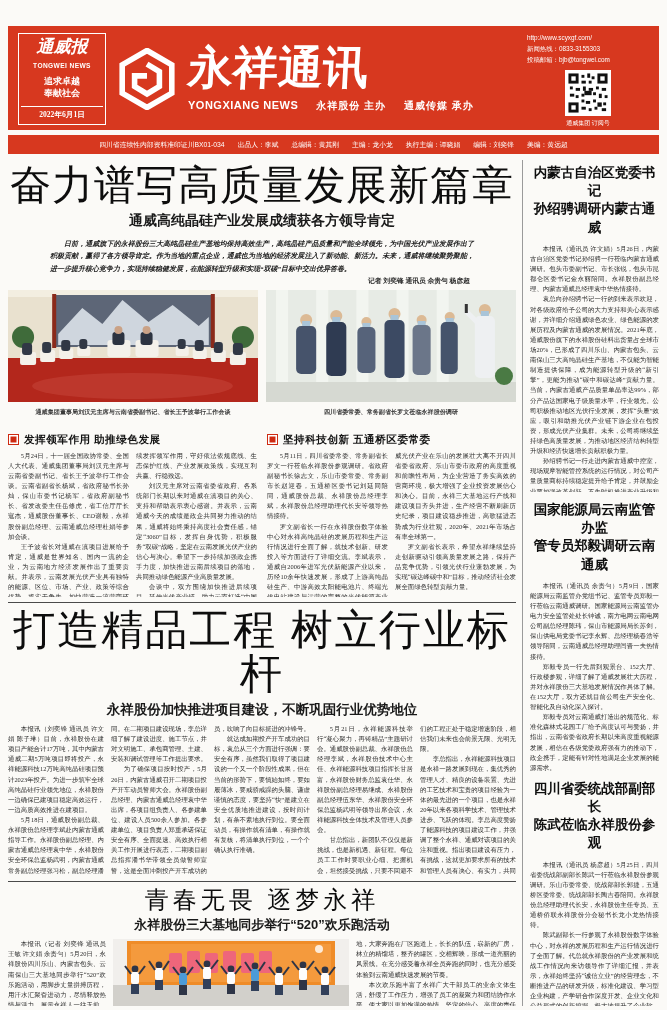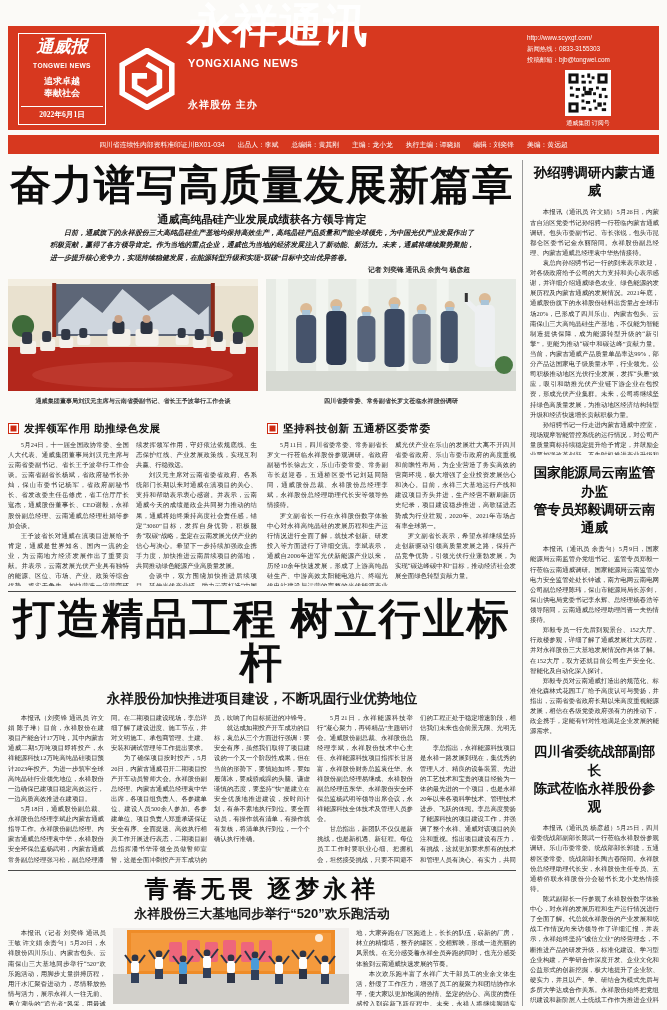--- a/index.html
+++ b/index.html
@@ -12,44 +12,44 @@
         flex-direction:column;justify-content:space-between;box-sizing:border-box;}
   .mast .script{font-size:17px;font-weight:bold;font-style:italic;line-height:1;}
   .mast .en{font-size:6.6px;font-weight:bold;letter-spacing:.4px;font-family:"Liberation Sans",sans-serif;}
   .mast .slog{font-size:9px;font-weight:bold;line-height:1.35;}
   .mast .date{border-top:1px solid #fff;padding-top:3px;font-size:7.6px;font-weight:bold;}
   .logoz{display:flex;align-items:center;margin:0 10px;}
   .titlez{flex:1;display:flex;flex-direction:column;justify-content:center;min-width:0;}
   .bigtitle{font-size:45px;font-weight:900;line-height:1.02;font-family:"Liberation Sans","DejaVu Sans",sans-serif;
             transform:skewX(-3deg);white-space:nowrap;}
   .subline{font-size:10px;font-weight:bold;letter-spacing:1px;margin-top:9px;
-           font-family:"Liberation Sans",sans-serif;display:flex;gap:29px;align-items:baseline;flex-direction:column;}
+           font-family:"Liberation Sans",sans-serif;display:flex;gap:18px;align-items:baseline;}
   .subline .en{font-size:11px;letter-spacing:.5px;}
   .contact{width:122px;flex:none;display:flex;flex-direction:column;font-size:6.4px;line-height:1.7;
            font-family:"Liberation Sans",sans-serif;}
   .qrwrap{align-self:center;text-align:center;margin-top:4px;}
   .qr{width:42px;height:42px;background:#fff;padding:2px;display:block;margin:0 auto;}
   .qrcap{font-size:6px;margin-top:2px;}
   .credits{position:absolute;left:8px;right:8px;top:135px;height:19px;background:#d7381f;color:#fff;
            display:flex;align-items:center;justify-content:center;gap:13px;font-size:6.8px;
            font-family:"Liberation Sans",sans-serif;white-space:nowrap;}
   
   .main{position:absolute;left:8px;right:8px;top:160px;bottom:4px;display:flex;}
   .colmain{width:508px;flex:none;overflow:hidden;}
   .sidebar{flex:1;border-left:1px solid #9a9a9a;margin-left:6px;padding-left:7px;overflow:hidden;}
-  .h1{font-family:"Liberation Sans","DejaVu Sans",sans-serif;font-weight:700;text-align:center;color:#0d0d0d;line-height:1.05;}
+  .h1{font-family:"Liberation Sans","DejaVu Sans",sans-serif;font-weight:400;text-align:center;color:#0d0d0d;line-height:1.05;}
   .sub{font-family:"Liberation Sans",sans-serif;font-weight:700;text-align:center;color:#1a1a1a;}
   .smallt{font-size:6.4px;line-height:1.58;text-align:justify;}
   .smallt p{margin:0;text-indent:2em;}
   .smallt p.noind{text-indent:0;}
   .cap{font-size:6.1px;text-align:center;font-family:"Liberation Sans",sans-serif;font-weight:700;color:#3a3a3a;margin-top:2px;}
   .rule{border-top:1.5px solid #4a4a4a;margin:5px 0;}
   
   .a-h1{font-size:41px;margin-top:4px;letter-spacing:1px;}
-  .a-sub{font-size:11px;margin:5px 0 0;}
+  .a-sub{font-size:14px;margin:5px 0 8px;}
   .intro{font-size:7px;line-height:1.75;font-weight:700;font-style:italic;text-align:justify;
          padding:0 42px;text-indent:2em;color:#222;font-family:Liberation Serif, serif;}
   .byline{font-size:6.8px;font-weight:700;text-align:right;padding-right:46px;margin:1px 0 4px;}
   .photos{display:flex;gap:8px;margin:3px 0 2px;}
   .fig{flex:1;min-width:0;}
   .subrow{display:flex;gap:10px;margin-top:12px;}
   .subart{width:50%;box-sizing:border-box;}
   .subhead{display:flex;align-items:center;gap:5px;font-family:"Liberation Sans",sans-serif;font-weight:800;
            font-size:10.6px;color:#141414;margin:4px 0 4px;letter-spacing:.5px;}
   .sq{width:9px;height:9px;flex:none;background:#ce2a12;box-shadow:inset 0 0 0 1.5px #fff;border:1px solid #ce2a12;}
@@ -434,20 +434,21 @@
             <p>本次欢乐跑丰富了永祥广大干部员工的业余文体生活，舒缓了工作压力，增强了员工的凝聚力和团结协作水平，使大家以更加饱满的热情、坚定的信心、高度的责任感投入到崭新飞跃征程中。未来，永祥人将继续脚踏实地、苦干实干，用奋斗奔跑，以实干出彩，让梦想照进现实。用成绩定格历史，以“而今迈步从头越”的豪迈气概，快马加鞭勇争先的冲天干劲，尽情挥洒热情，奋力绘就永祥“打造世界级高纯晶硅龙头企业”的崭新画卷！</p>
           </div>
         </div>
       </div>
     </div>
 
     <div class="sidebar">
 
       <div class="sb-art">
         <div class="sb-h">
+          <div>内蒙古自治区党委书记</div>
           <div>孙绍骋调研内蒙古通威</div>
         </div>
         <div class="sb-b sb-b1 smallt">
           <p>本报讯（通讯员 许文娟）5月26日，内蒙古自治区党委书记孙绍骋一行莅临内蒙古通威调研。包头市委副书记、市长张锐，包头市昆都仑区委书记金永丽陪同。永祥股份副总经理、内蒙古通威总经理袁中华热情接待。</p>
           <p>袁总向孙绍骋书记一行的到来表示欢迎，对各级政府给予公司的大力支持和关心表示感谢，并详细介绍通威绿色农业、绿色能源的发展历程及内蒙古通威的发展情况。2021年底，通威股份旗下的永祥股份硅料出货量占全球市场20%，已形成了四川乐山、内蒙古包头、云南保山三大高纯晶硅生产基地，不仅能为智能制造提供保障，成为能源转型升级的“新引擎”，更能为推动“碳中和碳达峰”贡献力量。当前，内蒙古通威产品质量单晶率达99%，部分产品达国家电子级质量水平，行业领先。公司积极推动地区光伏行业发展，发挥“头雁”效应，吸引和助推光伏产业链下游企业在包投资，形成光伏产业集群。未来，公司将继续坚持绿色高质量发展，为推动地区经济结构转型升级和经济快速增长贡献积极力量。</p>
           <p>孙绍骋书记一行走进内蒙古通威中控室，现场观摩智能管控系统的运行情况，对公司产量质量商标持续稳定提升给予肯定，并鼓励企业要加强改革创新，不失时机推进产业升级和提质增效，为内蒙古自治区新能源产业和地方经济发展作出更大贡献。</p>
         </div>
       </div>
 
       <div class="sb-art">

